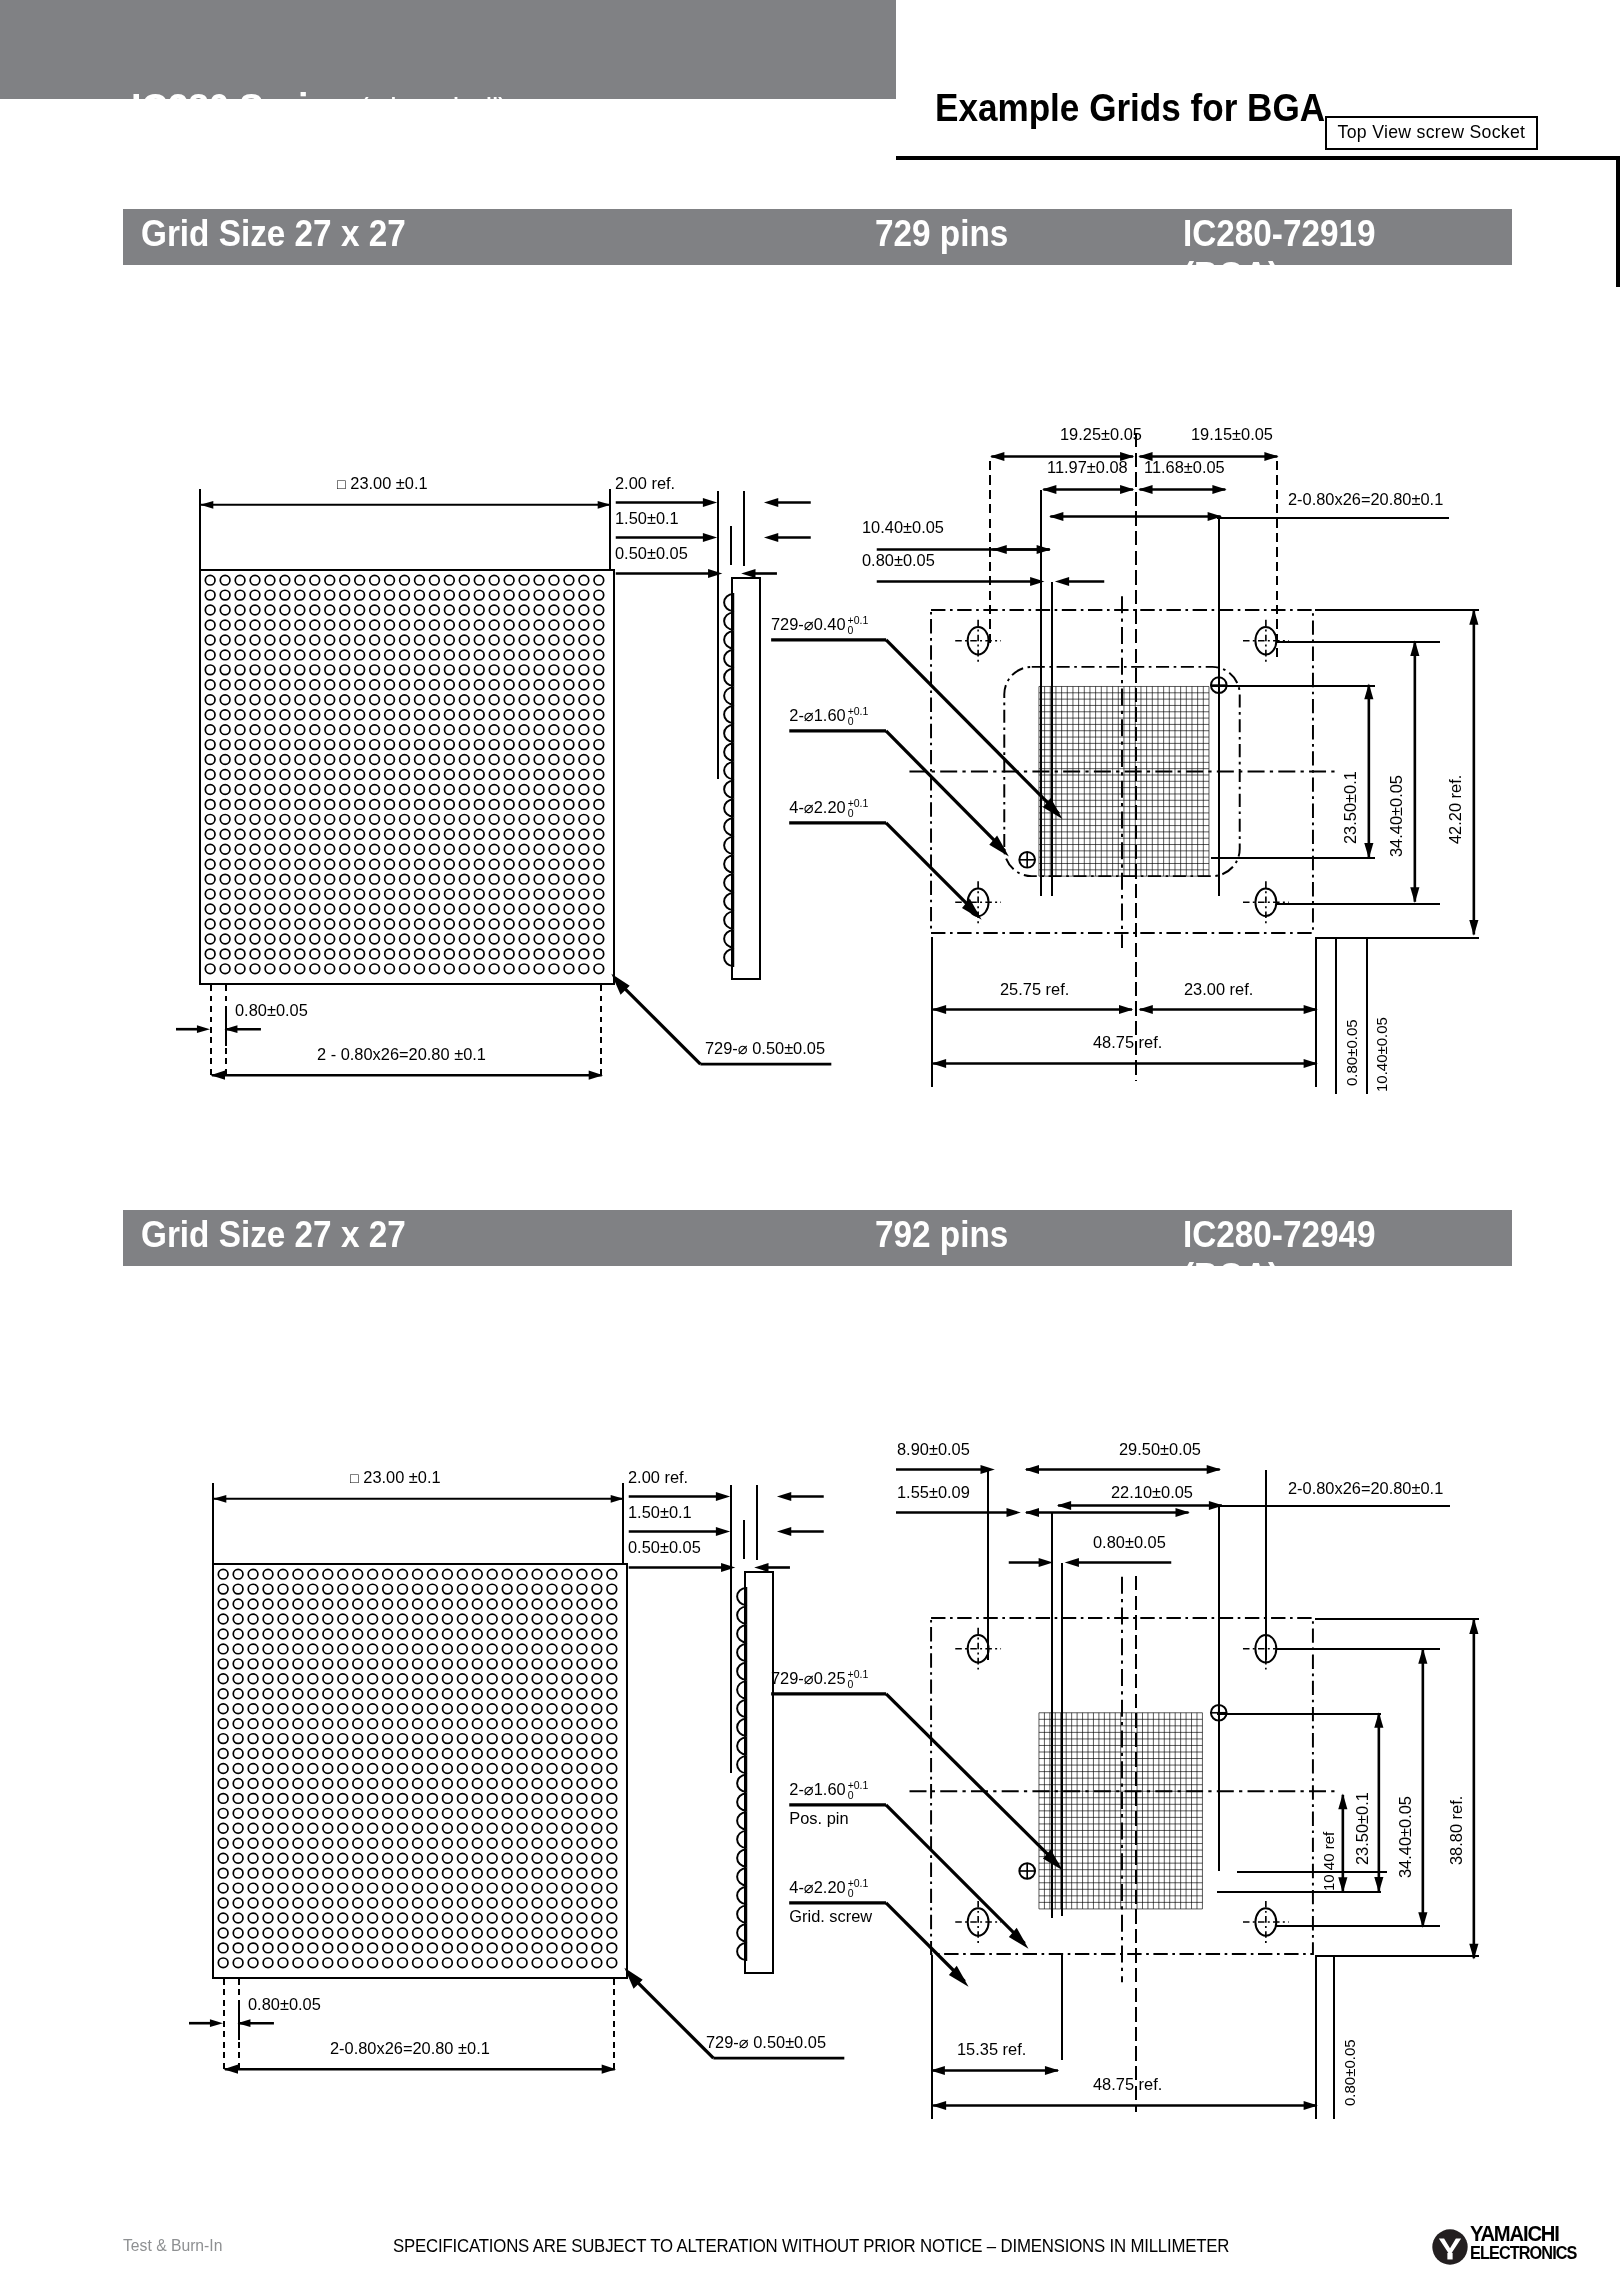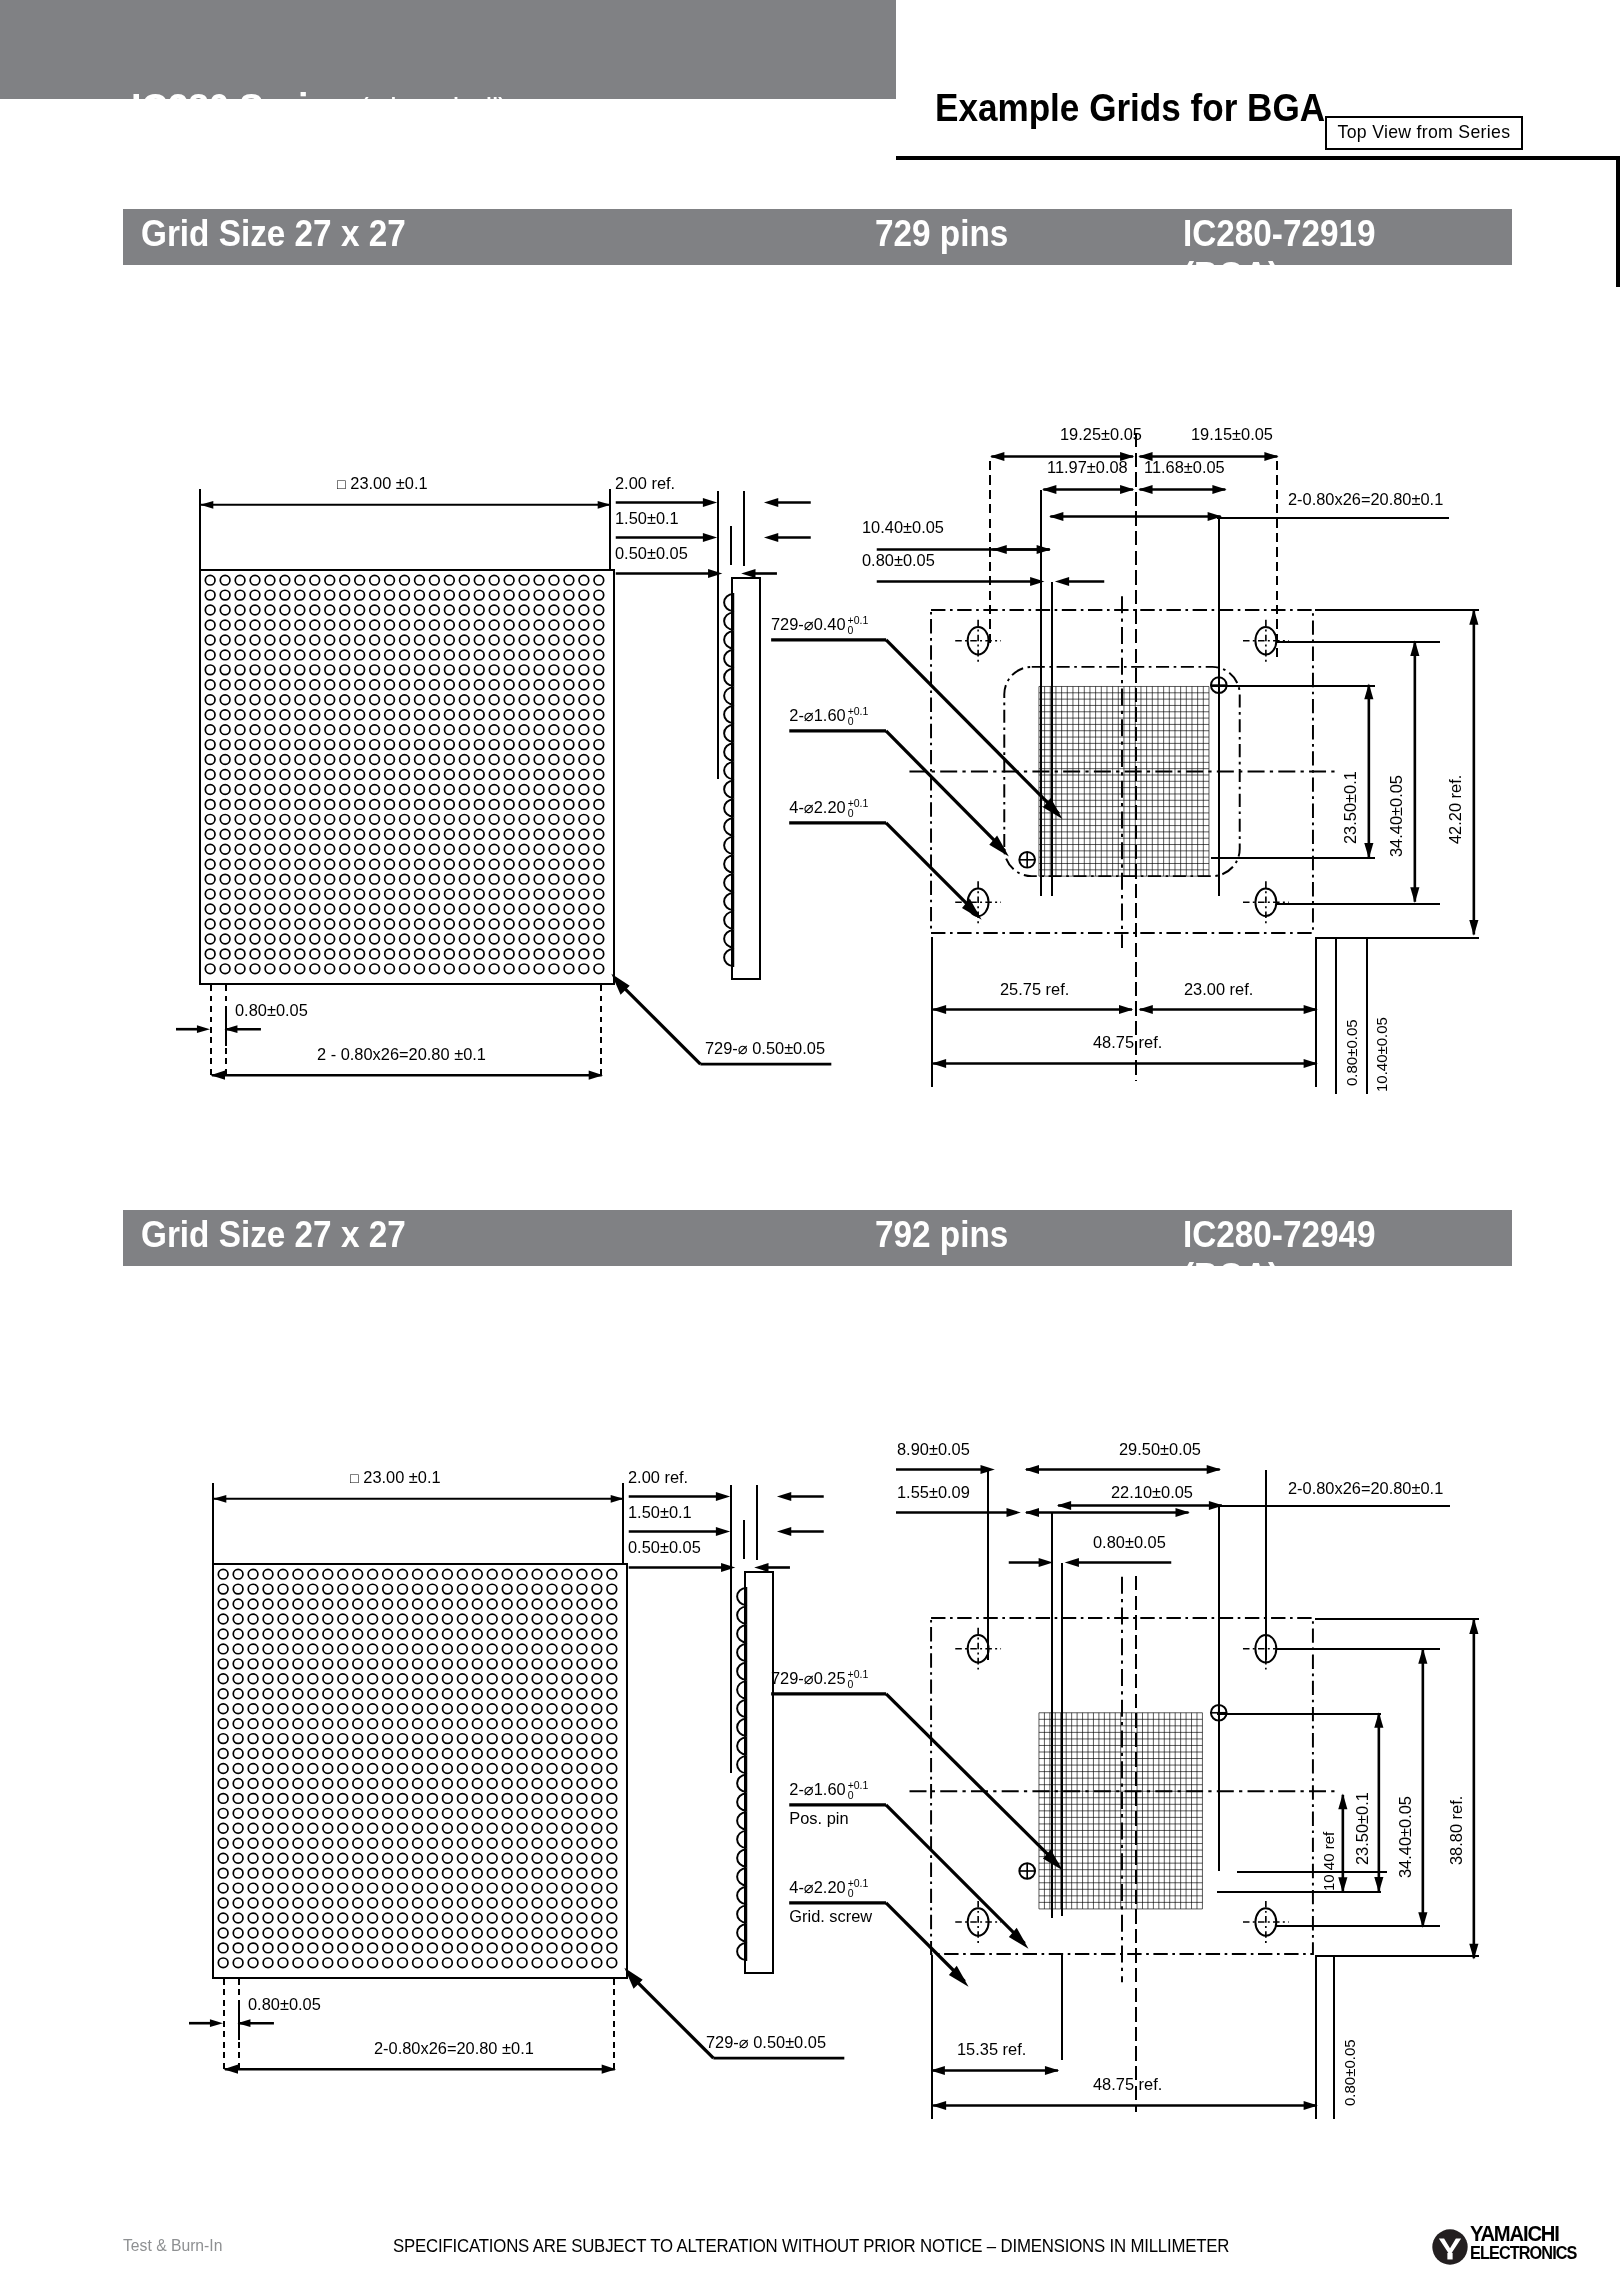--- a/index.html
+++ b/index.html
@@ -65,21 +65,21 @@
 
 <div class="abs gray" id="hdr-band"></div>
 
 <div class="abs wtxt nowrap" id="hdr-series">
   <span>IC280 Series</span>
   <span class="sub">(Clamshell)</span>
 </div>
 
 <div class="abs nowrap" id="hdr-title">Example Grids for BGA</div>
 
-<div class="abs nowrap" id="hdr-topview">Top View from Series</div>
+<div class="abs nowrap" id="hdr-topview">Top View screw Socket</div>
 
 <div class="abs" id="hdr-rule"></div>
 <div class="abs" id="hdr-vrule"></div>
 
 <div class="abs gray secbar" style="top:209px">
   <span class="wtxt t1">Grid Size 27 x 27</span>
   <span class="wtxt t2">729 pins</span>
   <span class="wtxt t3">IC280-72919  (BGA)</span>
 </div>
 
@@ -1921,21 +1921,21 @@
 
   <div class="dim" style="left:39px;top:530px;">0.80±0.05</div>
   <svg style="position:absolute;left:-19.6px;top:551px;" width="98" height="14.4" viewBox="0 0 150 22">
     <line x1="0" y1="11" x2="40" y2="11" stroke="#000" stroke-width="4"></line>
     <polygon points="52,11 32,5 32,17" fill="#000"></polygon>
     <line x1="130" y1="11" x2="78" y2="11" stroke="#000" stroke-width="4"></line>
     <polygon points="74,11 94,5 94,17" fill="#000"></polygon>
   </svg>
   <div class="ln vln" style="left:29px;top:536px;height:39px;"></div>
 
-  <div class="dim" style="left:121px;top:574px;margin-left:44px;">2-0.80x26=20.80 ±0.1</div>
+  <div class="dim" style="left:121px;top:574px;">2-0.80x26=20.80 ±0.1</div>
   <svg style="position:absolute;left:11.8px;top:597px;" width="399" height="14.4" viewBox="0 0 610 22">
     <line x1="6" y1="11" x2="602" y2="11" stroke="#000" stroke-width="4"></line>
     <polygon points="4,11 26,4 26,18" fill="#000"></polygon>
     <polygon points="604,11 582,4 582,18" fill="#000"></polygon>
   </svg>
 
   <svg style="position:absolute;left:393px;top:495px;" width="249" height="108" viewBox="0 0 380 165">
     <line x1="40" y1="20" x2="170" y2="150" stroke="#000" stroke-width="5"></line>
     <polygon points="34,12 62,30 48,44" fill="#000"></polygon>
     <line x1="170" y1="150" x2="370" y2="150" stroke="#000" stroke-width="4"></line>

